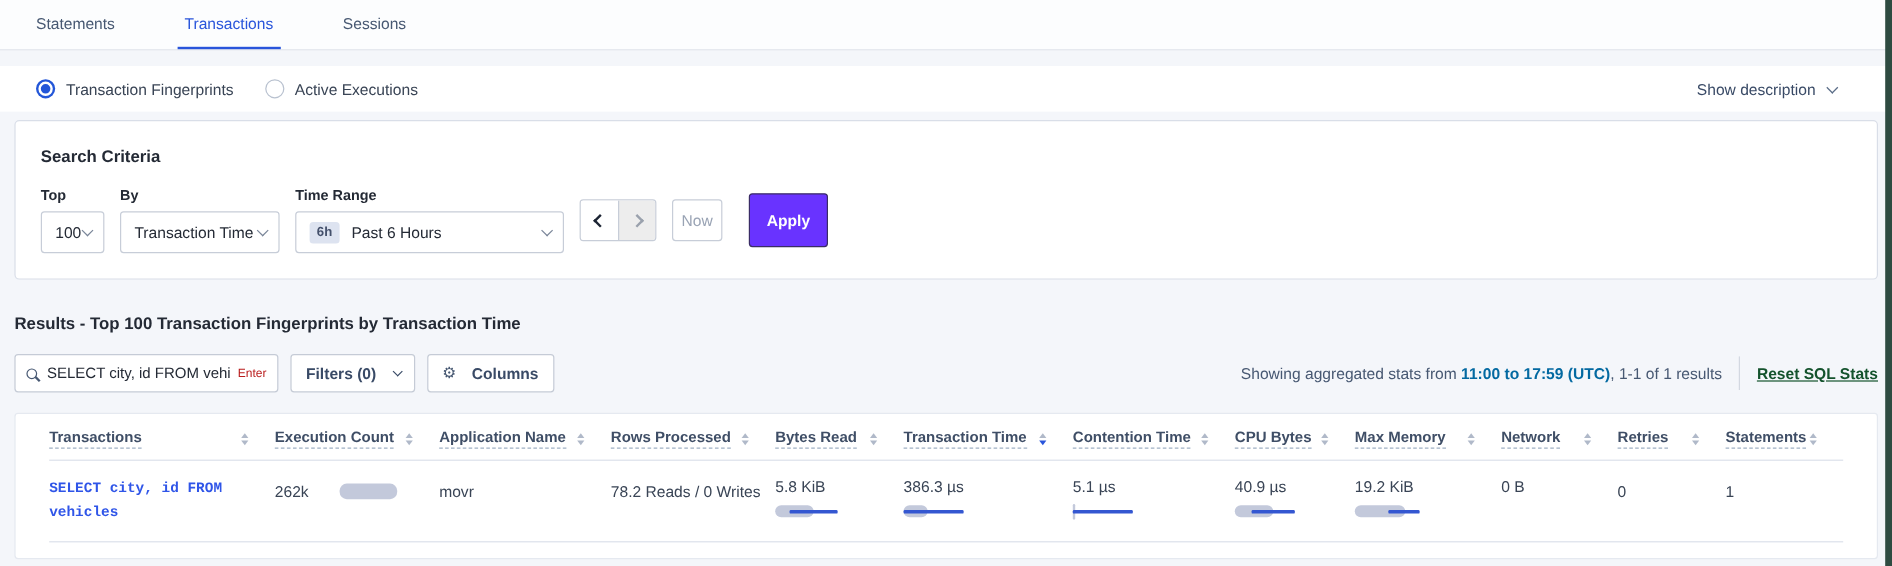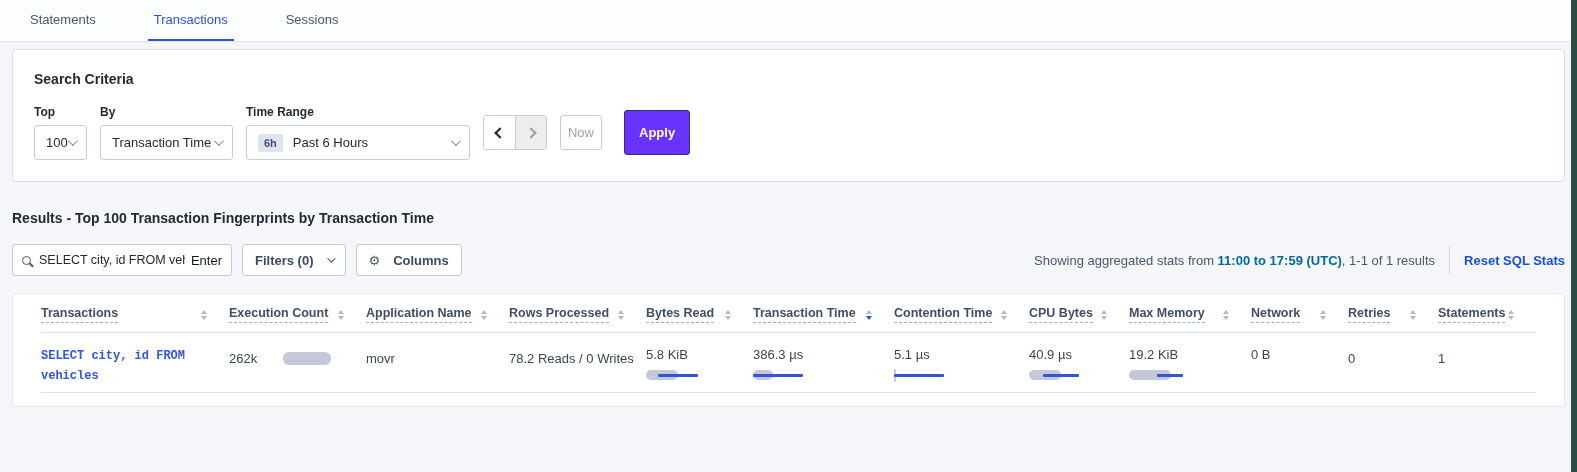--- a/index.html
+++ b/index.html
@@ -40,43 +40,43 @@
   .ang.left { transform:rotate(45deg); }
   .ang.right { transform:rotate(225deg); border-color:#9aa1ad; }
   .now-btn { height:35px; width:42px; border:1px solid #c7cdd8; border-radius:3px; background:#fff; color:#99a3b4; font-size:13px; margin-right:22px; display:flex; align-items:center; justify-content:center; cursor:pointer; }
   .apply-btn { height:45px; padding:0 14px; background:#6933ff; border:1px solid #3a2c66; border-radius:3px; color:#fff; font-weight:700; font-size:13px; display:flex; align-items:center; justify-content:center; cursor:pointer; }
 
   
   .results-title { margin:28px 0 0 12px; font-size:14px; font-weight:700; color:#242a35; }
   .controls-row { display:flex; align-items:center; margin:18px 12px 0; }
   .search-box { width:220px; height:32px; background:#fff; border:1px solid #c5cbd6; border-radius:3px; display:flex; align-items:center; padding:0 9px; }
   .search-input { border:none; outline:none; flex:1; font-size:12.5px; color:#242a35; min-width:0; font-family:inherit; background:transparent; }
-  .enter-label { font-size:13px; color:#0f172a; margin-left:6px; cursor:pointer; }
+  .enter-label { font-size:10px; color:#b91c1c; margin-left:6px; cursor:pointer; }
   .btn { height:32px; background:#fff; border:1px solid #c5cbd6; border-radius:3px; display:flex; align-items:center; font-size:13px; font-weight:600; color:#394a66; padding:0 12px; margin-left:10px; gap:13px; cursor:pointer; }
   .btn .chev-down { border-color:#394a66; width:6px; height:6px; }
   .gear-icon { font-family:"DejaVu Sans", sans-serif; font-size:13px; color:#475872; line-height:1; }
   .mag-icon { width:9px; height:9px; border:1.6px solid #475872; border-radius:50%; position:relative; margin-right:8px; flex:none; }
   .mag-icon::after { content:""; position:absolute; width:5px; height:1.6px; background:#475872; transform:rotate(45deg); right:-4px; bottom:-2px; }
   .stats { margin-left:auto; font-size:13px; color:#475872; white-space:nowrap; }
   .stats b { color:#0369a1; }
   .vdivider { width:1px; height:28px; background:#d3d8e1; margin:0 14px; }
-  .reset-link { font-size:13px; font-weight:600; color:#1d4ed8; cursor:pointer; white-space:nowrap; }
+  .reset-link { font-size:13px; font-weight:600; color:#14532d; cursor:pointer; white-space:nowrap;text-decoration:underline; }
 
   
   .table-card { margin:17px 12px 0; background:#fff; border:1px solid #e5e9f0; border-radius:3px; padding:12px 28px 13px; }
   .thead { display:flex; border-bottom:1px solid #dbe0ea; padding-bottom:9px; align-items:center; }
   .th { display:flex; align-items:center; font-size:12.5px; font-weight:700; color:#3f4e66; cursor:pointer; }
   .th-label { border-bottom:1px dashed #9fb0c4; padding-bottom:2px; white-space:nowrap; }
   .sort { display:inline-flex; flex-direction:column; gap:2px; margin-left:auto; margin-right:22px; }
   .tri-up { width:0; height:0; border-left:3.5px solid transparent; border-right:3.5px solid transparent; border-bottom:4px solid #b0b9c9; }
   .tri-dn { width:0; height:0; border-left:3.5px solid transparent; border-right:3.5px solid transparent; border-top:4px solid #b0b9c9; }
   .sort.desc .tri-dn { border-top-color:#2955db; }
   .c1{width:188px;} .c2{width:137px;} .c3{width:143px;} .c4{width:137px;} .c5{width:107px;} .c6{width:141px;}
   .c7{width:135px;} .c8{width:100px;} .c9{width:122px;} .c10{width:97px;} .c11{width:90px;} .c12{width:98px;}
-  .trow { display:flex; border-bottom:1px solid #dbe0ea; padding:14px 0 5px; align-items:flex-start; }
+  .trow { display:flex; border-bottom:1px solid #dbe0ea; padding:14px 0 13px; align-items:flex-start; }
   .cell { font-size:13px; color:#394455; }
   .sql-link { font-family:"Liberation Mono","DejaVu Sans Mono",monospace; font-size:12px; font-weight:700; color:#2f55e8; line-height:1.65; cursor:pointer; display:block; }
   .exec-wrap { display:flex; align-items:center; margin-top:4px; }
   .exec-bar { width:48px; height:13px; border-radius:6px; background:#c3c9db; margin-left:26px; }
   .minibar { position:relative; height:10px; margin-top:8px; }
   .bar-gray { position:absolute; left:0; top:0; height:10px; border-radius:5px; background:#c3c9db; }
   .bar-blue { position:absolute; top:3.5px; height:3px; background:#3457d1; border-radius:1px; }
 </style>
 </head>
 <body>
@@ -89,20 +89,36 @@
         <span>Statements</span>
       </div>
     <div class="tab active">
         <span>Transactions</span>
       </div>
     <div class="tab">
         <span>Sessions</span>
       </div>
   </div>
 
+  <div class="toggle-row">
+    <div class="radio-opt">
+      <span class="radio-outer on">
+          <span class="radio-core"></span>
+        </span>
+      <span>Transaction Fingerprints</span>
+    </div>
+    <div class="radio-opt">
+      <span class="radio-outer off"></span>
+      <span>Active Executions</span>
+    </div>
+    <div class="show-desc">
+      <span>Show description</span>
+      <span class="chev-down"></span>
+    </div>
+  </div>
 
   <div class="card">
     <div class="card-title">Search Criteria</div>
     <div class="fields">
       <div class="fld">
         <span class="fld-label">Top</span>
         <div class="select w-top">
           <span>100</span>
           <span class="chev-down"></span>
         </div>

